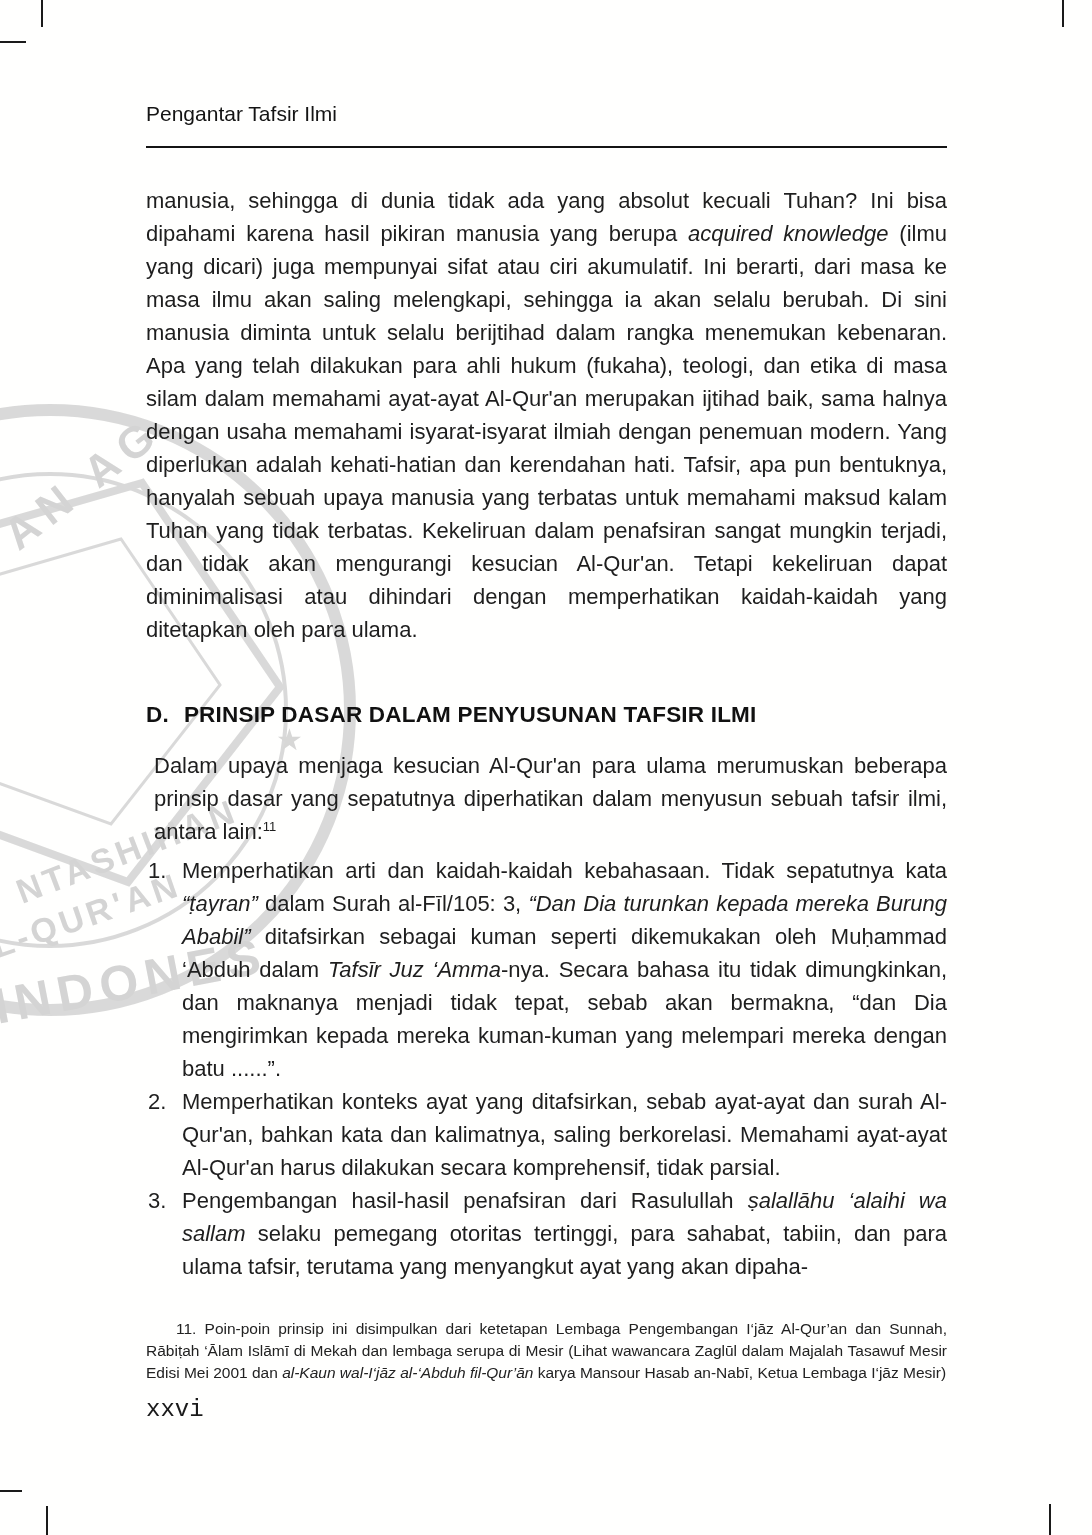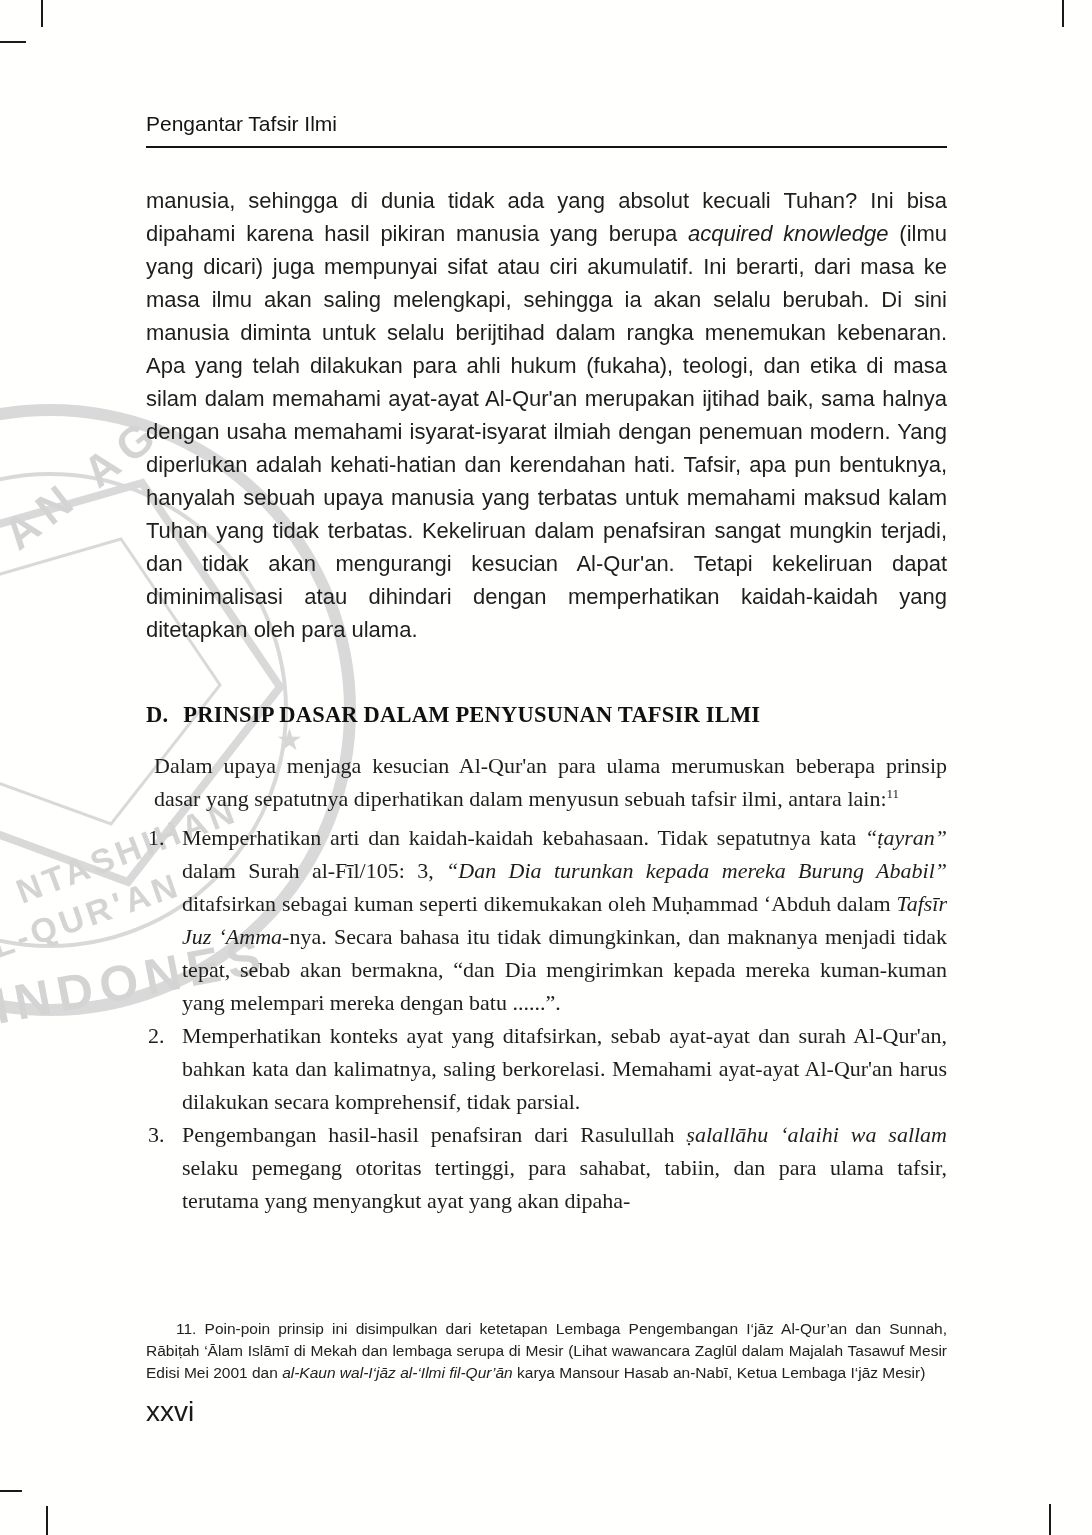--- a/index.html
+++ b/index.html
@@ -44,21 +44,21 @@
   }
   .wm-f0 { left: 160px; top: 78px;  font-size: 44px; letter-spacing: 9px;  transform: rotate(-38deg); }
   .wm-f1 { left: 180px; top: 452px; font-size: 34px; letter-spacing: 4px;  transform: rotate(-21deg); }
   .wm-f2 { left: 158px; top: 516px; font-size: 34px; letter-spacing: 4px;  transform: rotate(-19deg); }
   .wm-f3 { left: 162px; top: 572px; font-size: 50px; letter-spacing: 7px;  transform: rotate(-11deg); }
   .wm-star { position: absolute; left: 446px; top: 342px; font-size: 30px; color: #b0b0b0; }
 
   
   .col { position: absolute; left: 146px; width: 801px; z-index: 1; }
 
-  .running-head { top: 112px; font-size: 21px; color: #141414; }
+  .running-head { top: 102px; font-size: 21px; color: #141414; }
   .head-rule {
     position: absolute; left: 146px; top: 146px; width: 801px;
     border-top: 2.5px solid #141414; z-index: 1;
   }
 
   .body-text { font-size: 22px; line-height: 33px; text-align: justify; }
   .para1 { top: 184px; }
   .mid { top: 702px; }
 
   .it { font-style: italic; }
@@ -77,22 +77,22 @@
   .li-num { position: absolute; left: 2px; top: 0; }
 
   .footnote {
     top: 1318px;
     font-size: 15.5px; line-height: 22px; text-align: justify;
     text-indent: 30px; color: #222;
   }
 
   .page-number {
     top: 1396px;
-    font-family: Liberation Sans, sans-serif;
-    font-size: 28px; color: #1a1a1a;
+    font-family: Liberation Mono, monospace;
+    font-size: 24px; color: #1a1a1a;
   }
 </style>
 </head>
 <body>
 
 <div class="page">
 
   <div class="crop tl-v"></div>
   <div class="crop tl-h"></div>
   <div class="crop tr-v"></div>
@@ -114,21 +114,21 @@
     <span class="wm-star">★</span>
   </div>
 
   <div class="col running-head" style="position:absolute;">Pengantar Tafsir Ilmi</div>
   <div class="head-rule"></div>
 
   <div class="col body-text para1" style="position:absolute;">
     <span>manusia, sehingga di dunia tidak ada yang absolut kecuali Tuhan? Ini bisa dipahami karena hasil pikiran manusia yang berupa </span><span class="it">acquired knowledge</span><span> (ilmu yang dicari) juga mempunyai sifat atau ciri akumulatif. Ini berarti, dari masa ke masa ilmu akan saling melengkapi, sehingga ia akan selalu berubah. Di sini manusia diminta untuk selalu berijtihad dalam rangka menemukan kebenaran. Apa yang telah dilakukan para ahli hukum (fukaha), teologi, dan etika di masa silam dalam memahami ayat-ayat Al-Qur'an merupakan ijtihad baik, sama halnya dengan usaha memahami isyarat-isyarat ilmiah dengan penemuan modern. Yang diperlukan adalah kehati-hatian dan kerendahan hati. Tafsir, apa pun bentuknya, hanyalah sebuah upaya manusia yang terbatas untuk memahami maksud kalam Tuhan yang tidak terbatas. Kekeliruan dalam penafsiran sangat mungkin terjadi, dan tidak akan mengurangi kesucian Al-Qur'an. Tetapi kekeliruan dapat diminimalisasi atau dihindari dengan memperhatikan kaidah-kaidah yang ditetapkan oleh para ulama.</span>
   </div>
 
-  <div class="col mid" style="position:absolute;font-family:Liberation Serif, serif;">
+  <div class="col mid" style="position:absolute;">
 
     <h2 class="section-heading">
       <span class="sh-label">D.</span><span class="sh-title">PRINSIP DASAR DALAM PENYUSUNAN TAFSIR ILMI</span>
     </h2>
 
     <div class="body-text para2">
       <span>Dalam upaya menjaga kesucian Al-Qur'an para ulama merumuskan beberapa prinsip dasar yang sepatutnya diperhatikan dalam menyusun sebuah tafsir ilmi, antara lain:</span><sup class="fnref">11</sup>
     </div>
 
     <div class="num-list body-text">
@@ -145,18 +145,18 @@
 
       <div class="list-item">
         <span class="li-num">3.</span>
         <span class="li-text"><span>Pengembangan hasil-hasil penafsiran dari Rasulullah </span><span class="it">ṣalallāhu ‘alaihi wa sallam</span><span> selaku pemegang otoritas tertinggi, para sahabat, tabiin, dan para ulama tafsir, terutama yang menyangkut ayat yang akan dipaha-</span></span>
       </div>
 
     </div>
   </div>
 
   <div class="col footnote" style="position:absolute;">
-    <span>11. Poin-poin prinsip ini disimpulkan dari ketetapan Lembaga Pengembangan I‘jāz Al-Qur’an dan Sunnah, Rābiṭah ‘Ālam Islāmī di Mekah dan lembaga serupa di Mesir (Lihat wawancara Zaglūl dalam Majalah Tasawuf Mesir Edisi Mei 2001 dan </span><span class="it">al-Kaun wal-I‘jāz al-‘Ilmi fil-Qur’ān</span><span> karya Mansour Hasab an-Nabī, Ketua Lembaga I‘jāz Mesir)</span>
+    <span>11. Poin-poin prinsip ini disimpulkan dari ketetapan Lembaga Pengembangan I‘jāz Al-Qur’an dan Sunnah, Rābiṭah ‘Ālam Islāmī di Mekah dan lembaga serupa di Mesir (Lihat wawancara Zaglūl dalam Majalah Tasawuf Mesir Edisi Mei 2001 dan </span><span class="it">al-Kaun wal-I‘jāz al-‘Abduh fil-Qur’ān</span><span> karya Mansour Hasab an-Nabī, Ketua Lembaga I‘jāz Mesir)</span>
   </div>
 
   <div class="col page-number" style="position:absolute;">xxvi</div>
 
 </div>
 
 </body></html>

